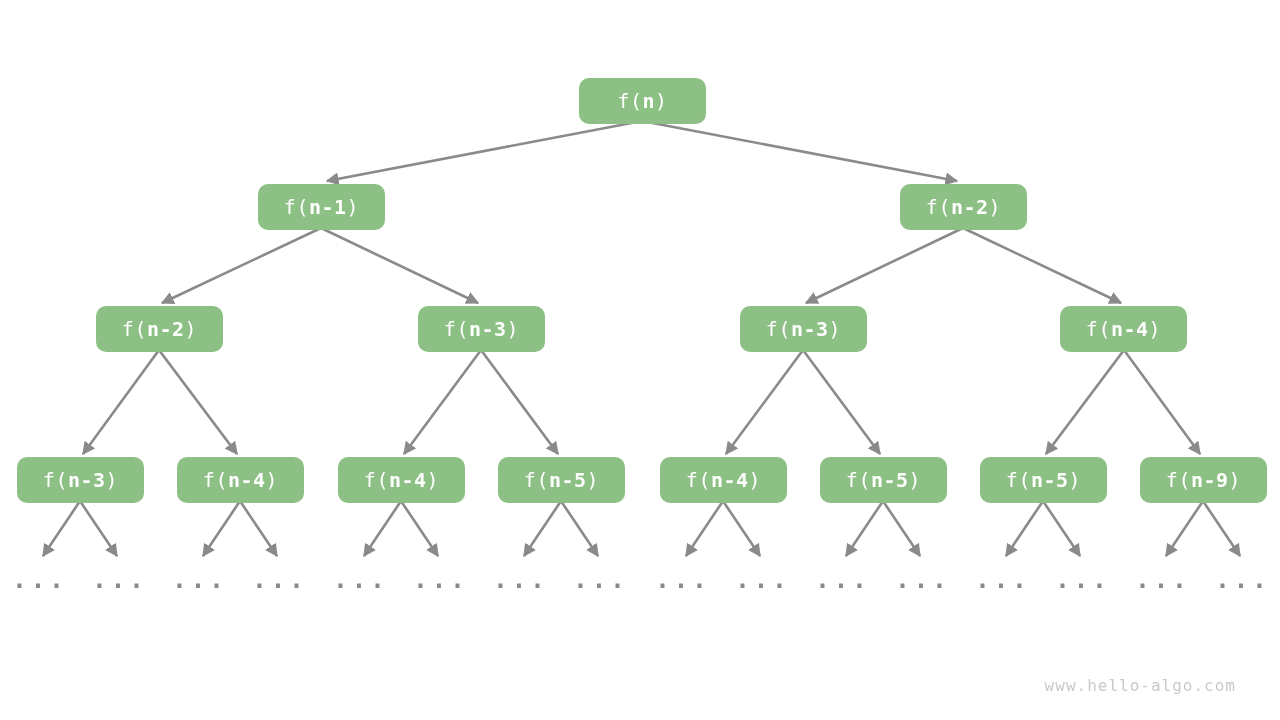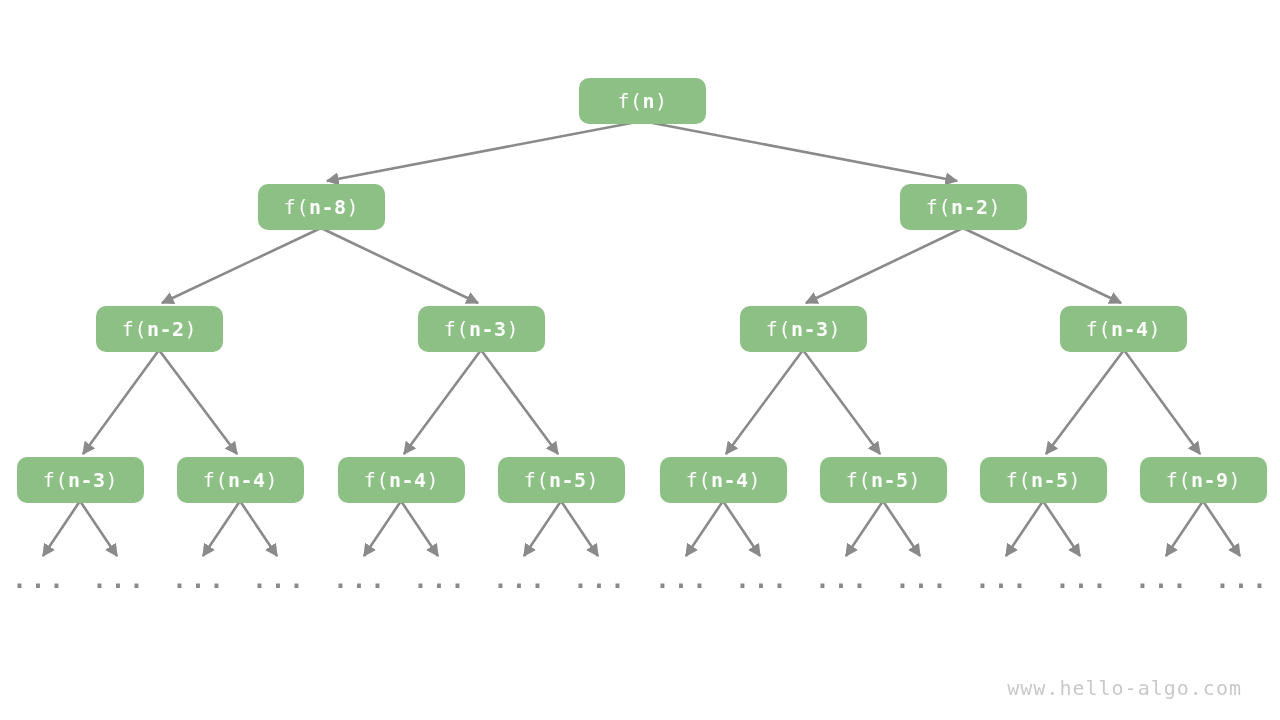--- a/index.html
+++ b/index.html
@@ -21,22 +21,22 @@
     font-size:20px;font-weight:500;letter-spacing:.5px;
     white-space:nowrap;
   }
   .node .arg{font-weight:700;}
   .dots{
     position:absolute;width:64px;top:0;text-align:center;
     color:var(--arrow,#8A8A8A);
     font-size:24px;font-weight:700;letter-spacing:4px;line-height:24px;
   }
   .watermark{
-    position:absolute;right:38px;top:676px;
-    font-size:20px;letter-spacing:1px;
+    position:absolute;right:44px;top:676px;
+    font-size:16px;letter-spacing:1px;
     color:var(--watermark_text,#C9C9C9);
   }
 </style>
 </head>
 <body>
 
 <div class="stage">
 
   <svg class="edges" viewBox="0 0 1280 720">
     <defs>
@@ -81,21 +81,21 @@
   </svg>
 
   <div class="node" style="left:579px;top:78px">
       <span>f(</span>
       <span class="arg">n</span>
       <span>)</span>
     </div>
 
   <div class="node" style="left:258px;top:184px">
       <span>f(</span>
-      <span class="arg">n-8</span>
+      <span class="arg">n-1</span>
       <span>)</span>
     </div>
   <div class="node" style="left:900px;top:184px">
       <span>f(</span>
       <span class="arg">n-2</span>
       <span>)</span>
     </div>
 
   <div class="node" style="left:96px;top:306px">
       <span>f(</span>

